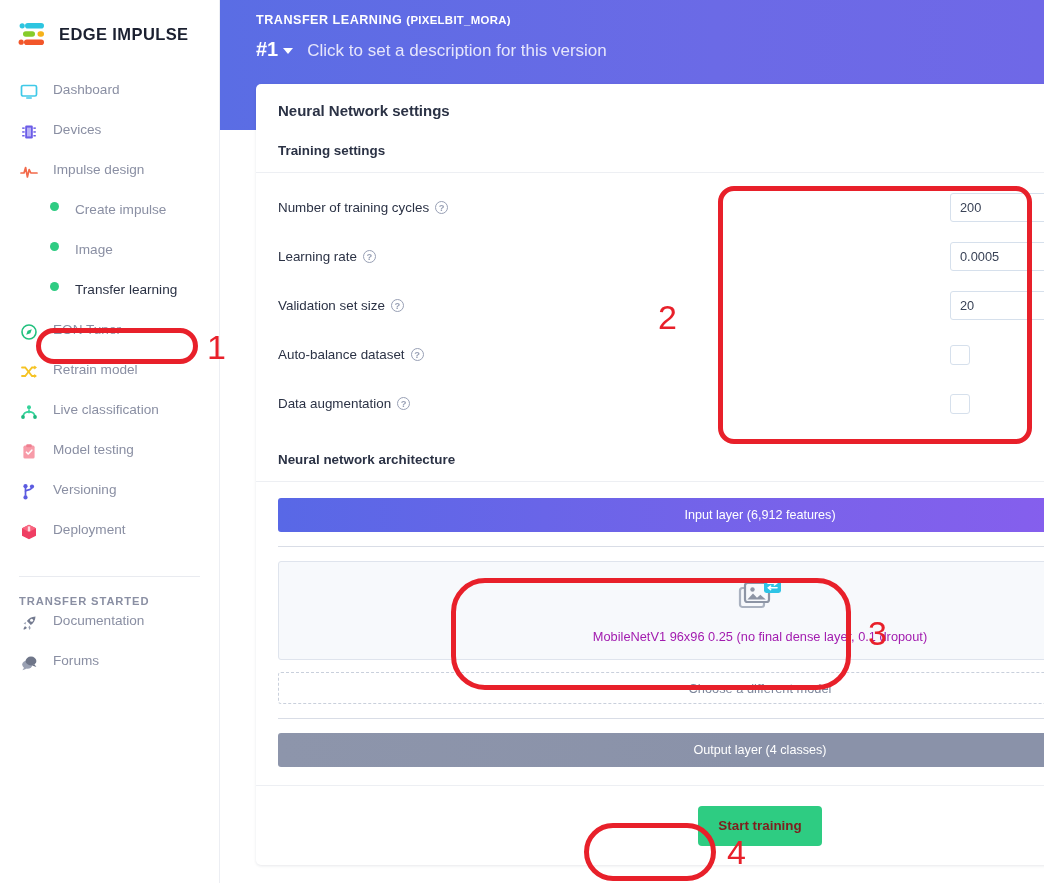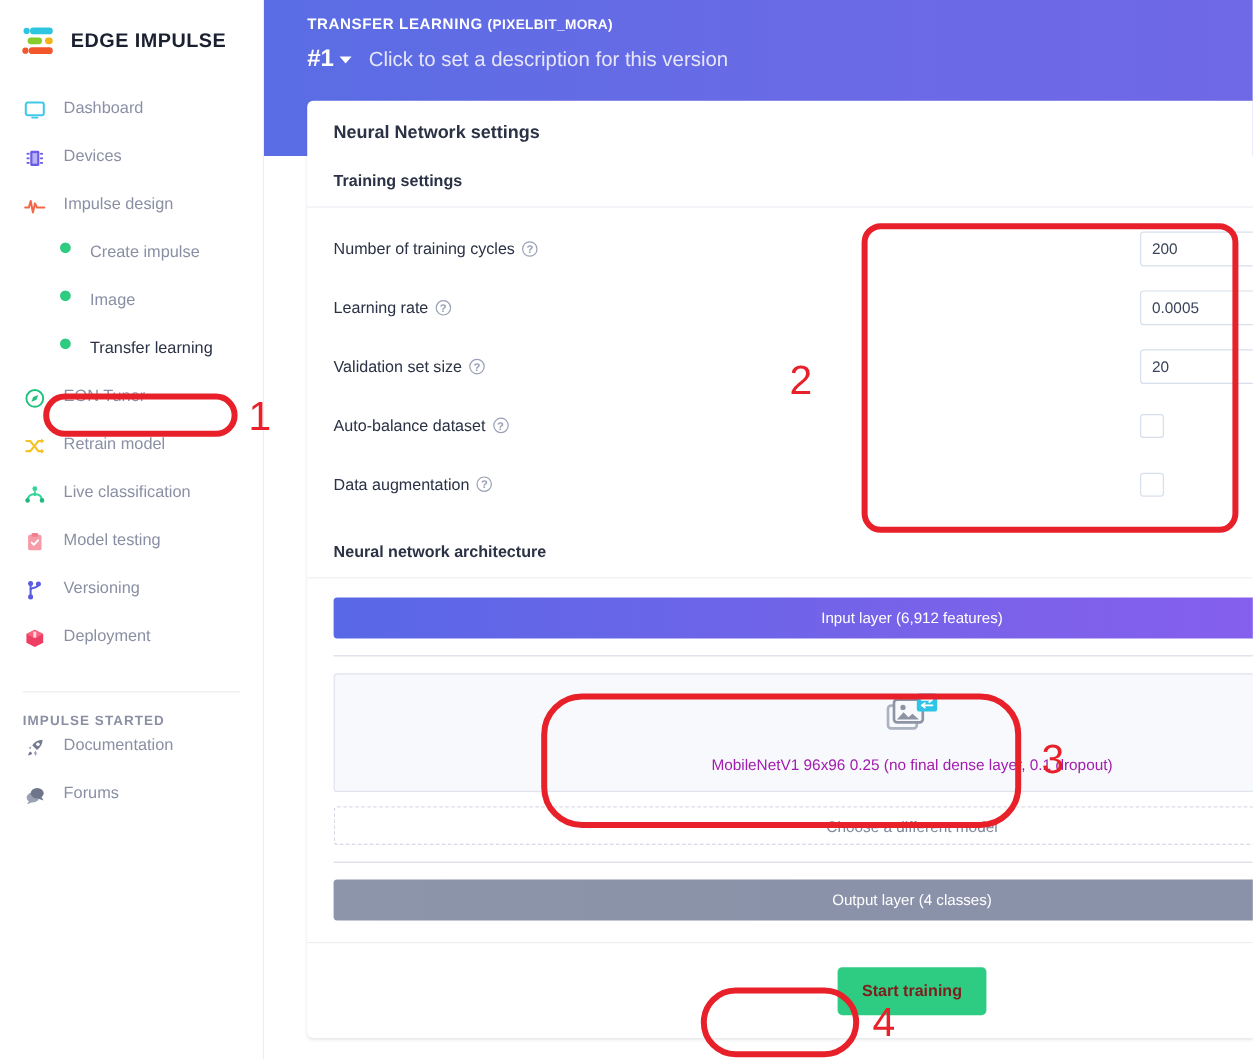--- a/index.html
+++ b/index.html
@@ -282,21 +282,21 @@
               <path d="M9 1.8 16 5.3v7.4L9 16.2 2 12.7V5.3z" fill="#ef3e63"></path>
               <path d="M9 1.8 16 5.3 9 8.9 2 5.3z" fill="#f8657f"></path>
               <rect x="7.8" y="3.4" width="2.4" height="5" fill="#ffd6de"></rect>
             </svg>
         </span>
         <span class="lbl">Deployment</span>
       </div>
 
       <div class="divider"></div>
 
-      <div class="section-title">IMPULSE STARTED</div>
+      <div class="section-title">TRANSFER STARTED</div>
 
       <div class="nav-item">
         <span class="ico">
           <svg width="18" height="18" viewBox="0 0 18 18">
               <path d="M15.5 2.4c-4 .2-6.6 1.8-8.6 4.6l3.9 3.9c2.8-2 4.5-4.6 4.7-8.5z" fill="#747b90"></path>
               <circle cx="11.6" cy="6.2" r="1.5" fill="#ffffff"></circle>
               <path d="M6.2 8 3.6 9.2l1.9 1.2zM9.5 11.4l1.2 2.6-1.2 1.9-1.1-2.6z" fill="#9aa1b3"></path>
               <path d="M5.2 12.2c-1.1.6-1.6 2-1.7 3.4 1.4-.1 2.8-.7 3.4-1.8z" fill="#747b90"></path>
             </svg>
         </span>

